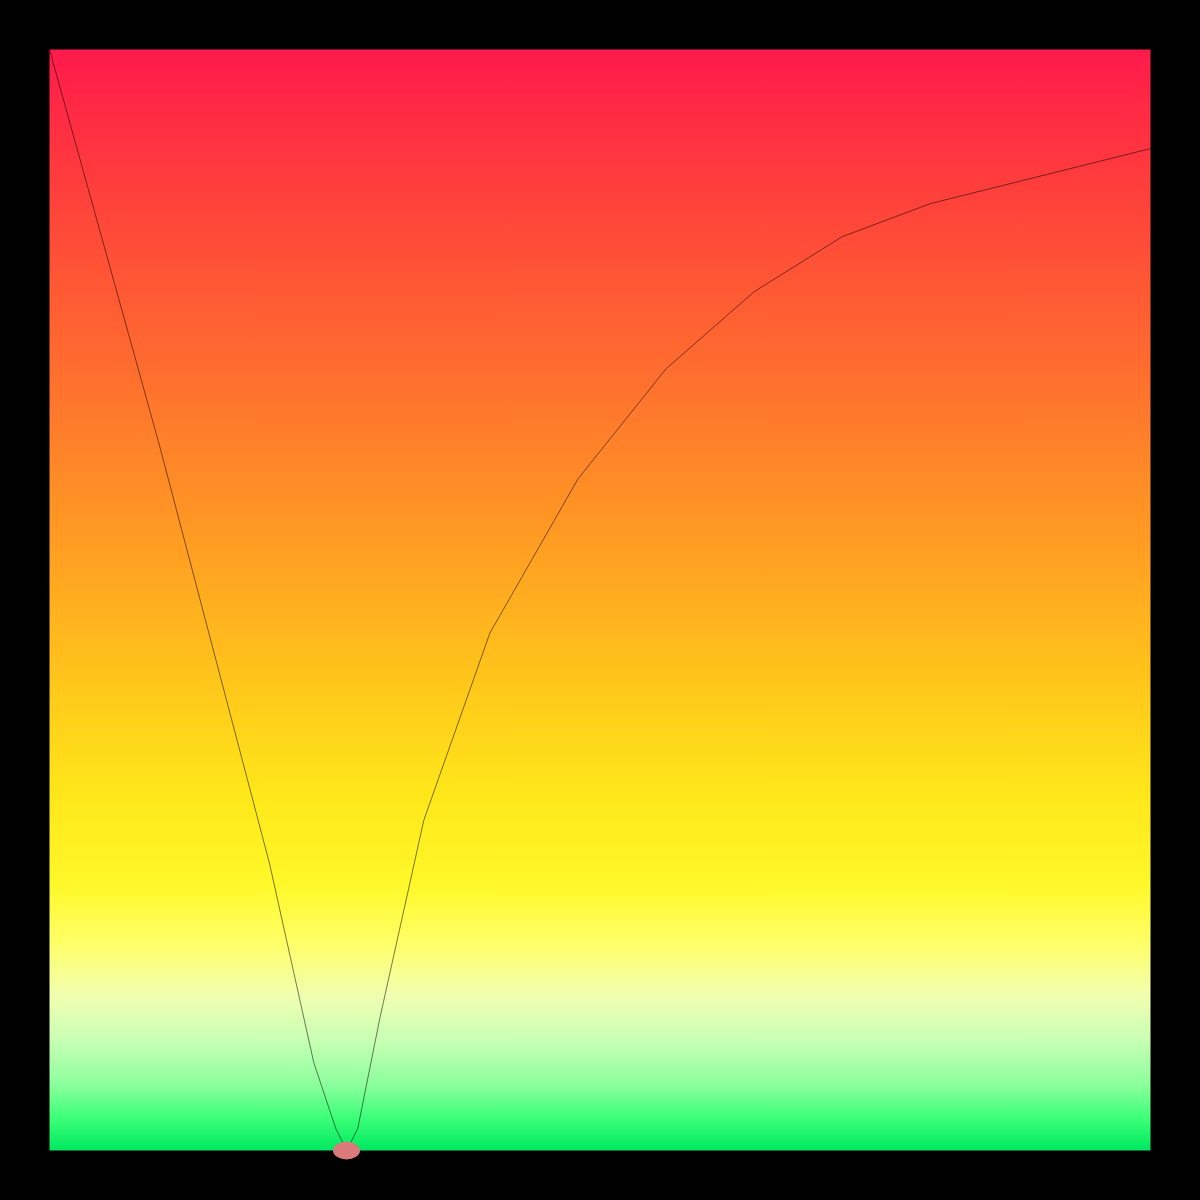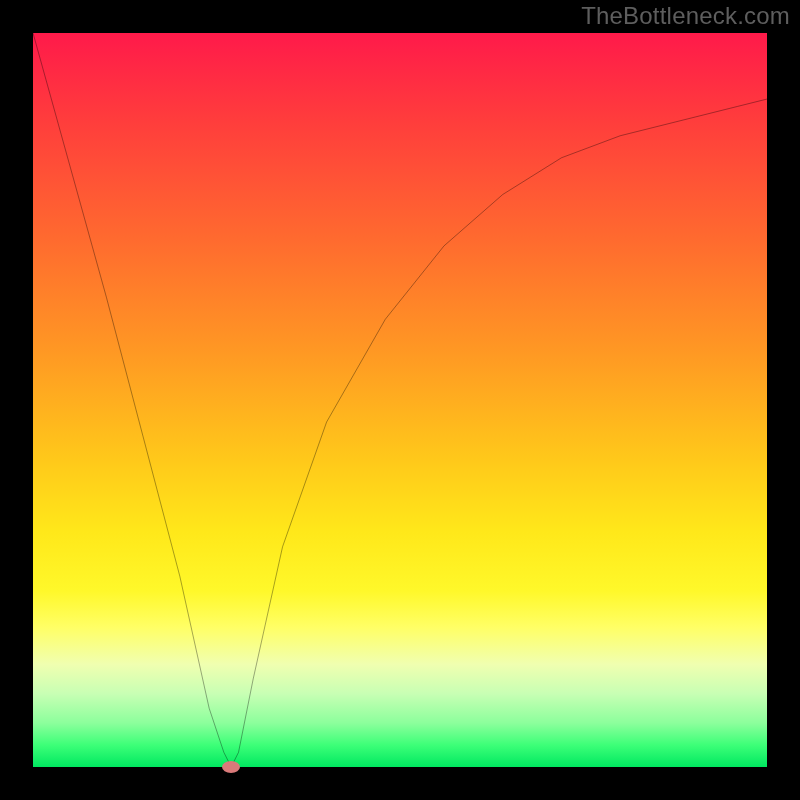--- a/index.html
+++ b/index.html
@@ -69,21 +69,20 @@
     border-radius: 50% / 50%;
     transform: translate(-50%, -50%);
     z-index: 20;
   }
 </style>
 </head>
 <body>
 
 <div class="frame">
 
-  <div class="watermark">TheBottleneck.com</div>
 
   <div class="plot-area"></div>
 
   <svg class="curve-svg" viewBox="0 0 100 100" preserveAspectRatio="none">
     <path id="curve-path" fill="none" stroke="#000" stroke-width="0.35" vector-effect="non-scaling-stroke" stroke-linejoin="round" stroke-linecap="round" d="M0.00 0.00 L5.00 18.00 L10.00 36.00 L15.00 55.00 L20.00 74.00 L24.00 92.00 L26.00 98.00 L27.00 100.00 L28.00 98.00 L30.00 88.00 L34.00 70.00 L40.00 53.00 L48.00 39.00 L56.00 29.00 L64.00 22.00 L72.00 17.00 L80.00 14.00 L88.00 12.00 L96.00 10.00 L100.00 9.00"></path>
   </svg>
 
   <div id="min-marker" class="marker" style="left: 231.18px; top: 767px;"></div>
 
 </div>

